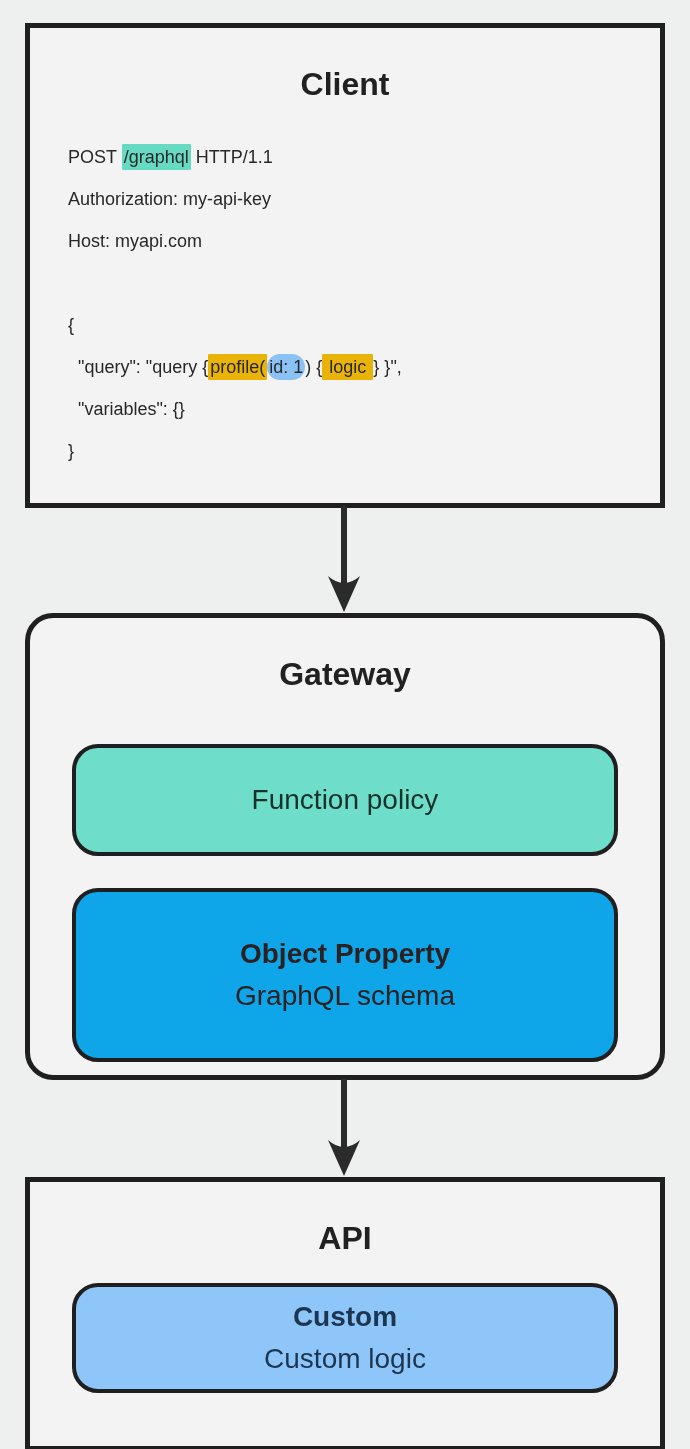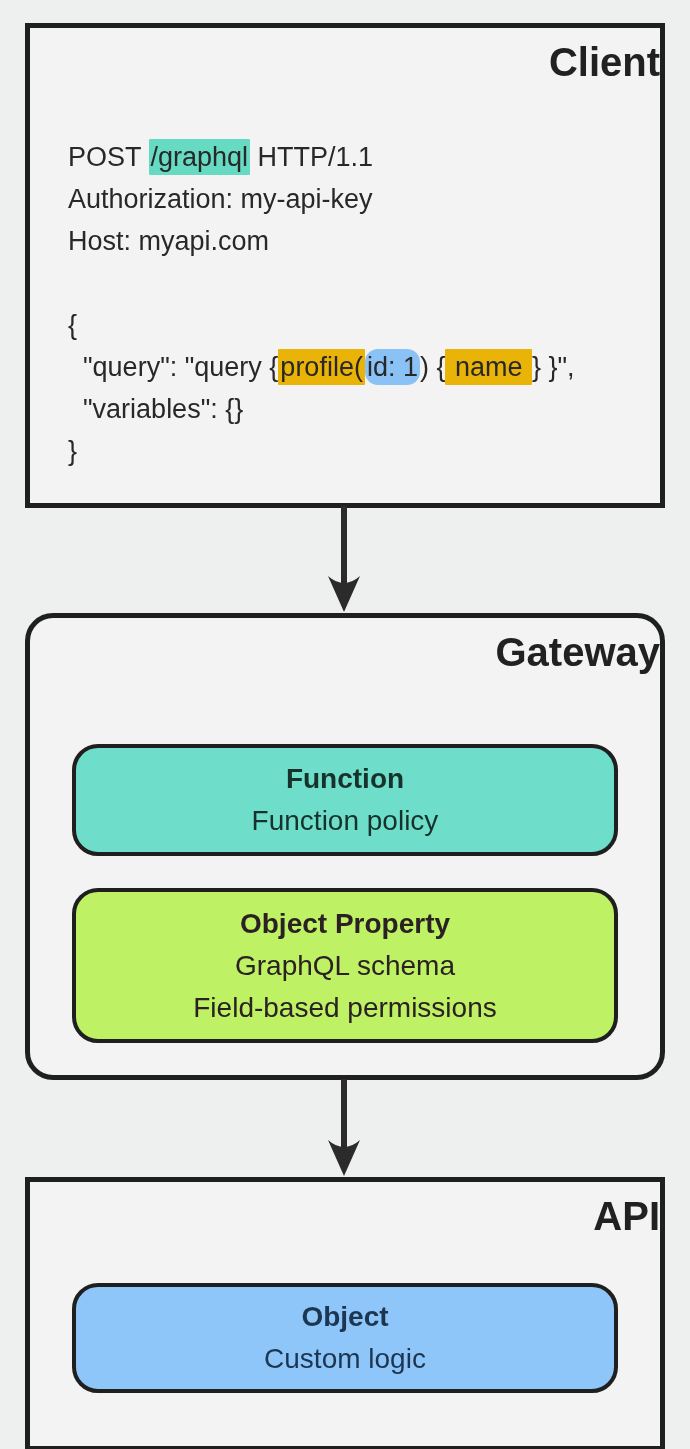--- a/index.html
+++ b/index.html
@@ -18,33 +18,33 @@
     left: 25px;
     width: 640px;
     background: #f2f3f2;
     border: 5px solid #1f1f1f;
   }
   .box-client  { top: 23px;   height: 485px; }
   .box-gateway { top: 613px;  height: 467px; border-radius: 28px; }
   .box-api     { top: 1177px; height: 274px; }
 
   .box-title {
-    margin-top: 10px;
-    text-align: right;
-    font-size: 40px;
+    margin-top: 32px;
+    text-align: center;
+    font-size: 32px;
     line-height: 48px;
     font-weight: 700;
     color: #212121;
   }
 
   .code {
     position: absolute;
     left: 38px;
     top: 108px;
-    font-size: 27px;
+    font-size: 18px;
     color: #282828;
   }
   .code .line {
     white-space: pre;
     line-height: 42px;
     min-height: 42px;
   }
   .hl { padding: 3px 2px; border-radius: 1px; }
   .hl-teal { background: #66dac2; }
   .hl-pink { background: #eab308; }
@@ -59,70 +59,68 @@
     display: flex;
     flex-direction: column;
     justify-content: center;
     align-items: center;
     text-align: center;
     font-size: 28px;
     line-height: 42px;
   }
   .node .node-title { font-weight: 700; font-size: 28px; line-height: 42px; }
   .node-function   { top: 126px; height: 112px; background: #6edeca; color: #16322b; }
-  .node-objectprop { top: 270px; height: 155px; background: #bef264; color: #2b2122; }
+  .node-objectprop { top: 270px; height: 174px; background: #0ea5e9; color: #2b2122; }
   .node-object     { top: 101px; height: 110px; background: #8fc6fa; color: #1c3550; }
 
   .arrow { position: absolute; left: 324px; width: 40px; }
   .arrow-1 { top: 506px;  height: 108px; }
   .arrow-2 { top: 1079px; height: 99px;  }
 </style>
 </head>
 <body>
 
 <div class="page">
 
   <section class="outer-box box-client">
     <h2 class="box-title">Client</h2>
     <div class="code">
       <div class="line"><span>POST </span><span class="hl hl-teal">/graphql</span><span> HTTP/1.1</span></div>
       <div class="line">Authorization: my-api-key</div>
       <div class="line">Host: myapi.com</div>
       <div class="line"></div>
       <div class="line">{</div>
-      <div class="line"><span>  "query": "query {</span><span class="hl hl-pink">profile(</span><span class="hl hl-blue">id: 1</span><span>) {</span><span class="hl hl-pink"> name </span><span>} }",</span></div>
+      <div class="line"><span>  "query": "query {</span><span class="hl hl-pink">profile(</span><span class="hl hl-blue">id: 1</span><span>) {</span><span class="hl hl-pink"> logic </span><span>} }",</span></div>
       <div class="line">  "variables": {}</div>
       <div class="line">}</div>
     </div>
   </section>
 
   <svg class="arrow arrow-1" viewBox="0 0 40 108">
     <line x1="20" y1="0" x2="20" y2="80" stroke="#2b2b2b" stroke-width="6"></line>
     <path d="M20 106 L4 70 Q20 84 36 70 Z" fill="#2b2b2b"></path>
   </svg>
 
   <section class="outer-box box-gateway">
     <h2 class="box-title">Gateway</h2>
     <div class="node node-function">
-      <div class="node-title">Function</div>
       <div>Function policy</div>
     </div>
     <div class="node node-objectprop">
       <div class="node-title">Object Property</div>
       <div>GraphQL schema</div>
-      <div>Field-based permissions</div>
     </div>
   </section>
 
   <svg class="arrow arrow-2" viewBox="0 0 40 99">
     <line x1="20" y1="0" x2="20" y2="72" stroke="#2b2b2b" stroke-width="6"></line>
     <path d="M20 97 L4 61 Q20 75 36 61 Z" fill="#2b2b2b"></path>
   </svg>
 
   <section class="outer-box box-api">
     <h2 class="box-title">API</h2>
     <div class="node node-object">
-      <div class="node-title">Object</div>
+      <div class="node-title">Custom</div>
       <div>Custom logic</div>
     </div>
   </section>
 
 </div>
 
 </body></html>

